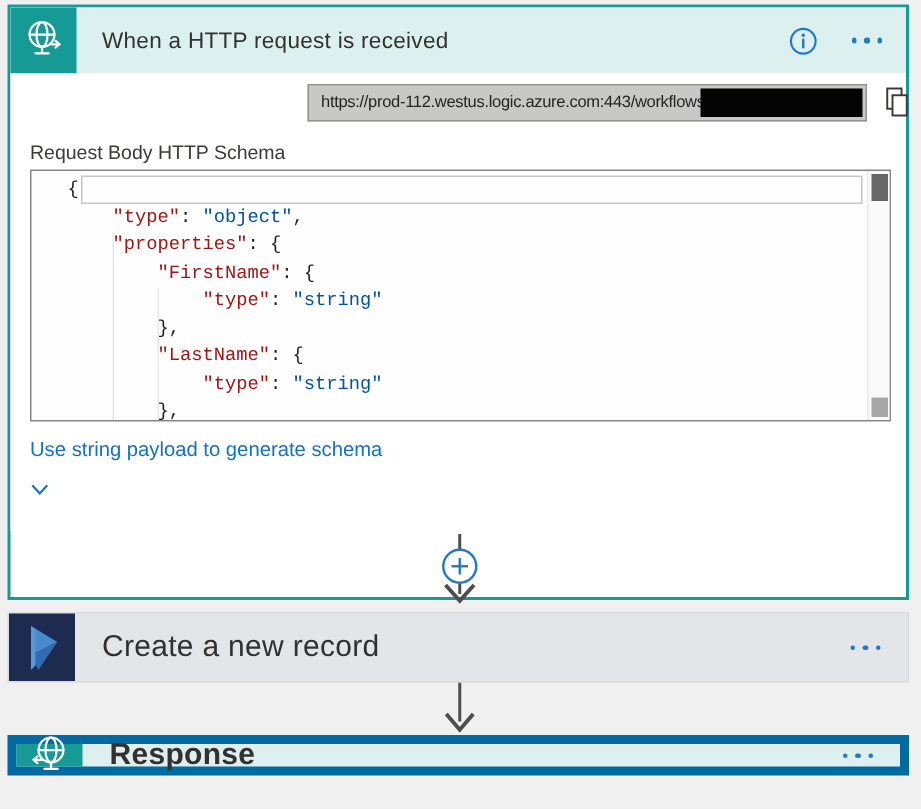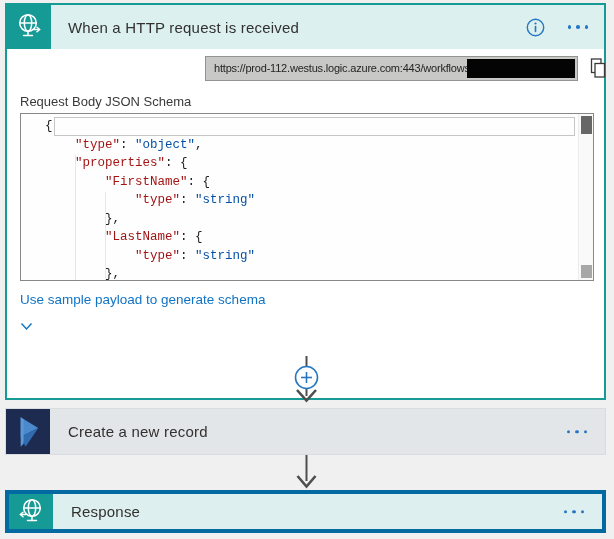--- a/index.html
+++ b/index.html
@@ -48,23 +48,23 @@
 
   
   .connector{position:absolute;left:0;width:614px;pointer-events:none;}
   .connector .hit{pointer-events:auto;cursor:pointer;}
   #connector1{top:356px;height:52px;}
   #connector2{top:455px;height:35px;}
 
   
   .action-card{position:absolute;left:5px;width:601px;box-sizing:border-box;display:flex;align-items:center;cursor:pointer;}
   #create-card{top:408px;height:47px;background:var(--create-bg,#e2e6e9);border:1px solid #d9dcdf;}
-  #response-card{top:490px;height:43px;background:var(--response-bg,#ddefee);border:4px solid #0369a1;}
+  #response-card{top:490px;height:27px;background:var(--response-bg,#ddefee);border:6px solid #0369a1;font-weight:bold;}
   .action-card .icon-tile{height:100%;}
-  .action-title{margin-left:18px;font-size:15px;letter-spacing:.2px;color:#323130;}
+  .action-title{margin-left:18px;font-size:20px;letter-spacing:.2px;color:#323130;}
   .action-dots{position:absolute;right:16px;top:50%;transform:translateY(-50%);}
 </style>
 </head>
 <body>
 
 <div class="canvas">
 
   <div class="trigger-card">
     <div class="trig-header">
       <div class="icon-tile tile-teal">
@@ -100,35 +100,35 @@
         <div class="redaction"></div>
       </div>
 
       <button class="copy-btn" title="">
         <svg width="20" height="23" viewBox="0 0 20 23" fill="none" stroke="#3b3a39" stroke-width="1.3">
           <rect x="3.5" y="2" width="9.5" height="13.5" fill="#ffffff"></rect>
           <rect x="7" y="6.5" width="9.5" height="13.5" fill="#ffffff"></rect>
         </svg>
       </button>
 
-      <div class="field-label" style="left:13px;top:45px;color:#3b3a39;">Request Body JSON Schema</div>
+      <div class="field-label" style="left:13px;top:45px;color:#3b3a39;">Request Body HTTP Schema</div>
 
       <div class="editor">
         <div class="cur-line"></div>
         <div class="guide g1"></div>
         <div class="guide g2"></div>
         <div class="code"><div class="code-line"><span class="tok-p">{</span></div><div class="code-line"><span class="tok-p">    </span><span class="tok-k">"type"</span><span class="tok-p">: </span><span class="tok-v">"object"</span><span class="tok-p">,</span></div><div class="code-line"><span class="tok-p">    </span><span class="tok-k">"properties"</span><span class="tok-p">: {</span></div><div class="code-line"><span class="tok-p">        </span><span class="tok-k">"FirstName"</span><span class="tok-p">: {</span></div><div class="code-line"><span class="tok-p">            </span><span class="tok-k">"type"</span><span class="tok-p">: </span><span class="tok-v">"string"</span></div><div class="code-line"><span class="tok-p">        },</span></div><div class="code-line"><span class="tok-p">        </span><span class="tok-k">"LastName"</span><span class="tok-p">: {</span></div><div class="code-line"><span class="tok-p">            </span><span class="tok-k">"type"</span><span class="tok-p">: </span><span class="tok-v">"string"</span></div><div class="code-line"><span class="tok-p">        },</span></div></div>
         <div class="vscroll">
           <div class="vthumb"></div>
           <div class="hcorner"></div>
         </div>
       </div>
 
       <a class="link link-sample">
-        <span>Use sample payload to generate schema</span>
+        <span>Use string payload to generate schema</span>
       </a>
 
       <a class="link link-advanced">
         <svg width="13" height="9" viewBox="0 0 13 9">
           <polyline points="1.5,1.5 6.5,7 11.5,1.5" fill="none" stroke="#1173c4" stroke-width="1.4"></polyline>
         </svg>
       </a>
     </div>
   </div>
 

